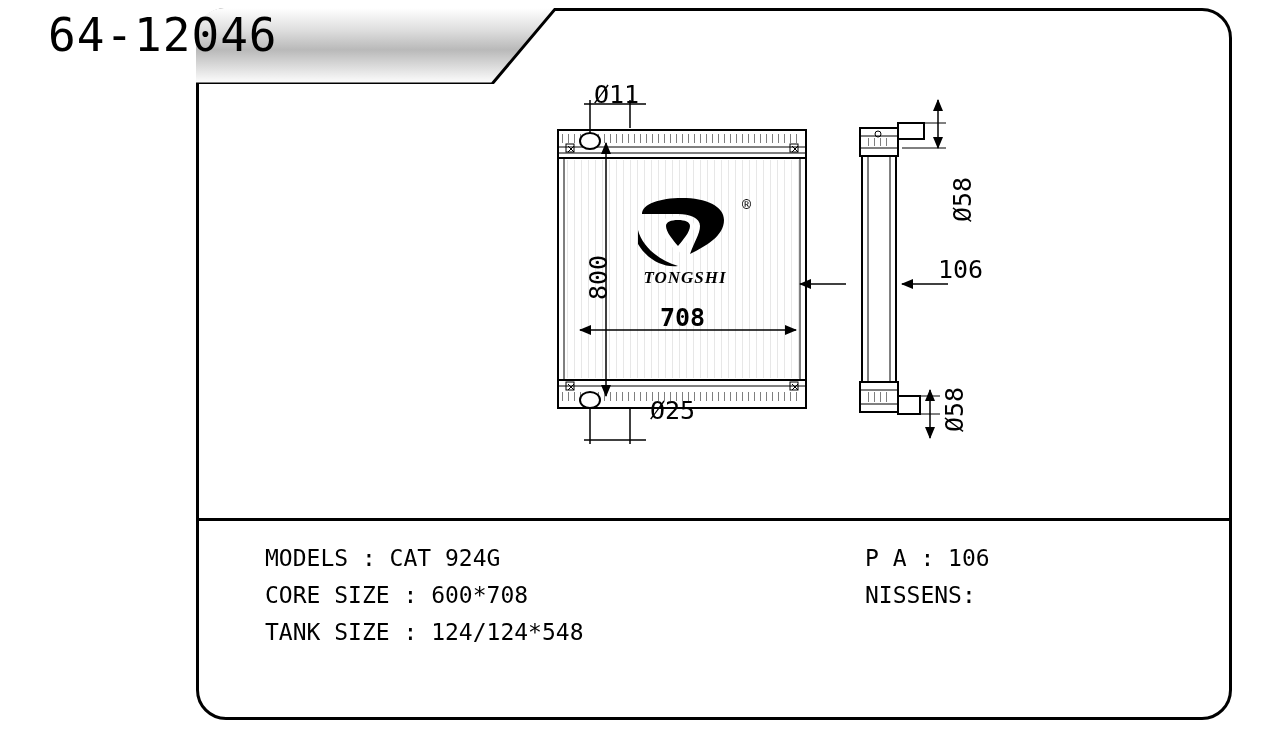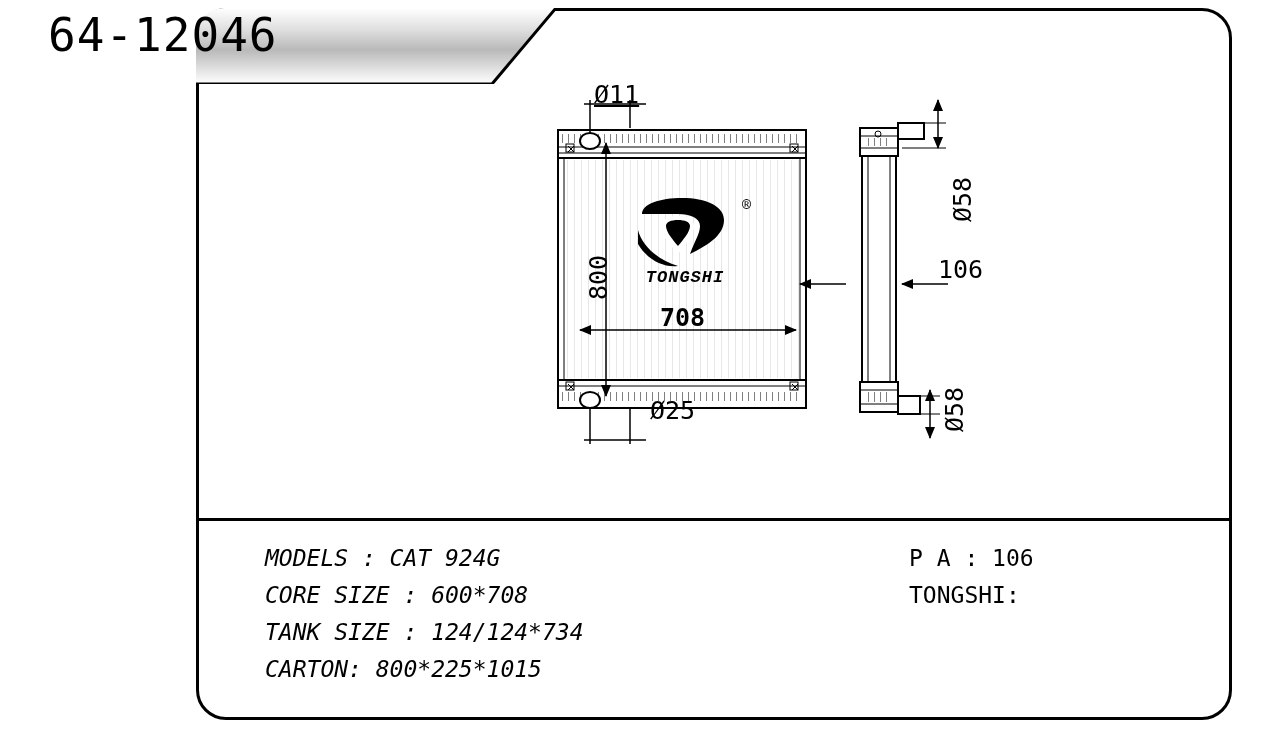--- a/index.html
+++ b/index.html
@@ -98,28 +98,26 @@
     top: 540px;
     width: 940px;
     font-size: 23px;
     line-height: 37px;
   }
   .spec-col-left {
     position: absolute;
     left: 0;
     top: 0;
     width: 560px;
-    font-style: italic;
   }
   .spec-col-right {
     position: absolute;
     left: 600px;
     top: 0;
     width: 340px;
-    margin-left: 44px;
   }
   .spec-row {
     white-space: pre;
     font-family: "DejaVu Sans Mono", monospace;
   }
 
   
   .logo-wrap {
     position: absolute;
     left: 620px;
@@ -129,21 +127,21 @@
   }
   .logo-text {
     position: absolute;
     left: 620px;
     top: 268px;
     width: 130px;
     text-align: center;
     font-size: 17px;
     font-weight: bold;
     font-style: italic;
-    font-family: Liberation Mono, monospace;
+    font-family: Liberation Serif, serif;
     letter-spacing: 1px;
   }
 
   
   .dim {
     position: absolute;
     font-family: "DejaVu Sans Mono", monospace;
     font-size: 25px;
     white-space: nowrap;
   }
@@ -263,21 +261,21 @@
       </g>
 
       <g>
         <line x1="734" y1="382" x2="734" y2="430" stroke="#000" stroke-width="1.5" marker-start="url(#arrowStart)" marker-end="url(#arrowEnd)"></line>
         <line x1="706" y1="388" x2="744" y2="388" stroke="#000" stroke-width="1"></line>
         <line x1="706" y1="406" x2="744" y2="406" stroke="#000" stroke-width="1"></line>
       </g>
     </svg>
   </div>
 
-  <div class="dim" style="left:594px; top:80px;text-decoration:underline;">Ø11</div>
+  <div class="dim" style="left:594px; top:80px;">Ø11</div>
   <div class="dim" style="left:650px; top:396px;">Ø25</div>
   <div class="dim rot" style="left:584px; top:300px;">800</div>
   <div class="dim" style="left:660px; top:303px;font-weight:bold;">708</div>
   <div class="dim rot" style="left:938px; top:255px; transform:none;">106</div>
   <div class="dim rot" style="left:948px; top:222px;">Ø58</div>
   <div class="dim rot" style="left:940px; top:432px;">Ø58</div>
 
   <div class="logo-wrap">
     <svg width="130" height="100" viewBox="0 0 130 100">
       <path d="M22,18 C22,8 40,2 62,2 C86,2 104,10 104,24 C104,40 86,50 70,58 C74,46 80,38 80,30 C80,22 70,18 58,18 Z" fill="#000"></path>
@@ -288,26 +286,25 @@
   </div>
   <div class="logo-text">TONGSHI</div>
   <div class="dim" style="left:742px; top:196px; font-size:15px;">®</div>
 
   <div class="sep"></div>
 
   <div class="specs">
     <div class="spec-col-left">
       <div class="spec-row">MODELS : CAT 924G</div>
       <div class="spec-row">CORE SIZE : 600*708</div>
-      <div class="spec-row">TANK SIZE : 124/124*734</div>
-      <div class="spec-row">CARTON: 800*225*1015</div>
+      <div class="spec-row">TANK SIZE : 124/124*548</div>
     </div>
     <div class="spec-col-right">
       <div class="spec-row">P A : 106</div>
-      <div class="spec-row">TONGSHI:</div>
+      <div class="spec-row">NISSENS:</div>
     </div>
   </div>
 
   <div class="title-ribbon">
     <div class="shape"></div>
     <svg class="edge" width="360" height="76" viewBox="0 0 360 76">
       <path d="M0,76 L296,76 L360,0" fill="none" stroke="#000" stroke-width="3"></path>
     </svg>
   </div>
   <div class="title-text">64-12046</div>

